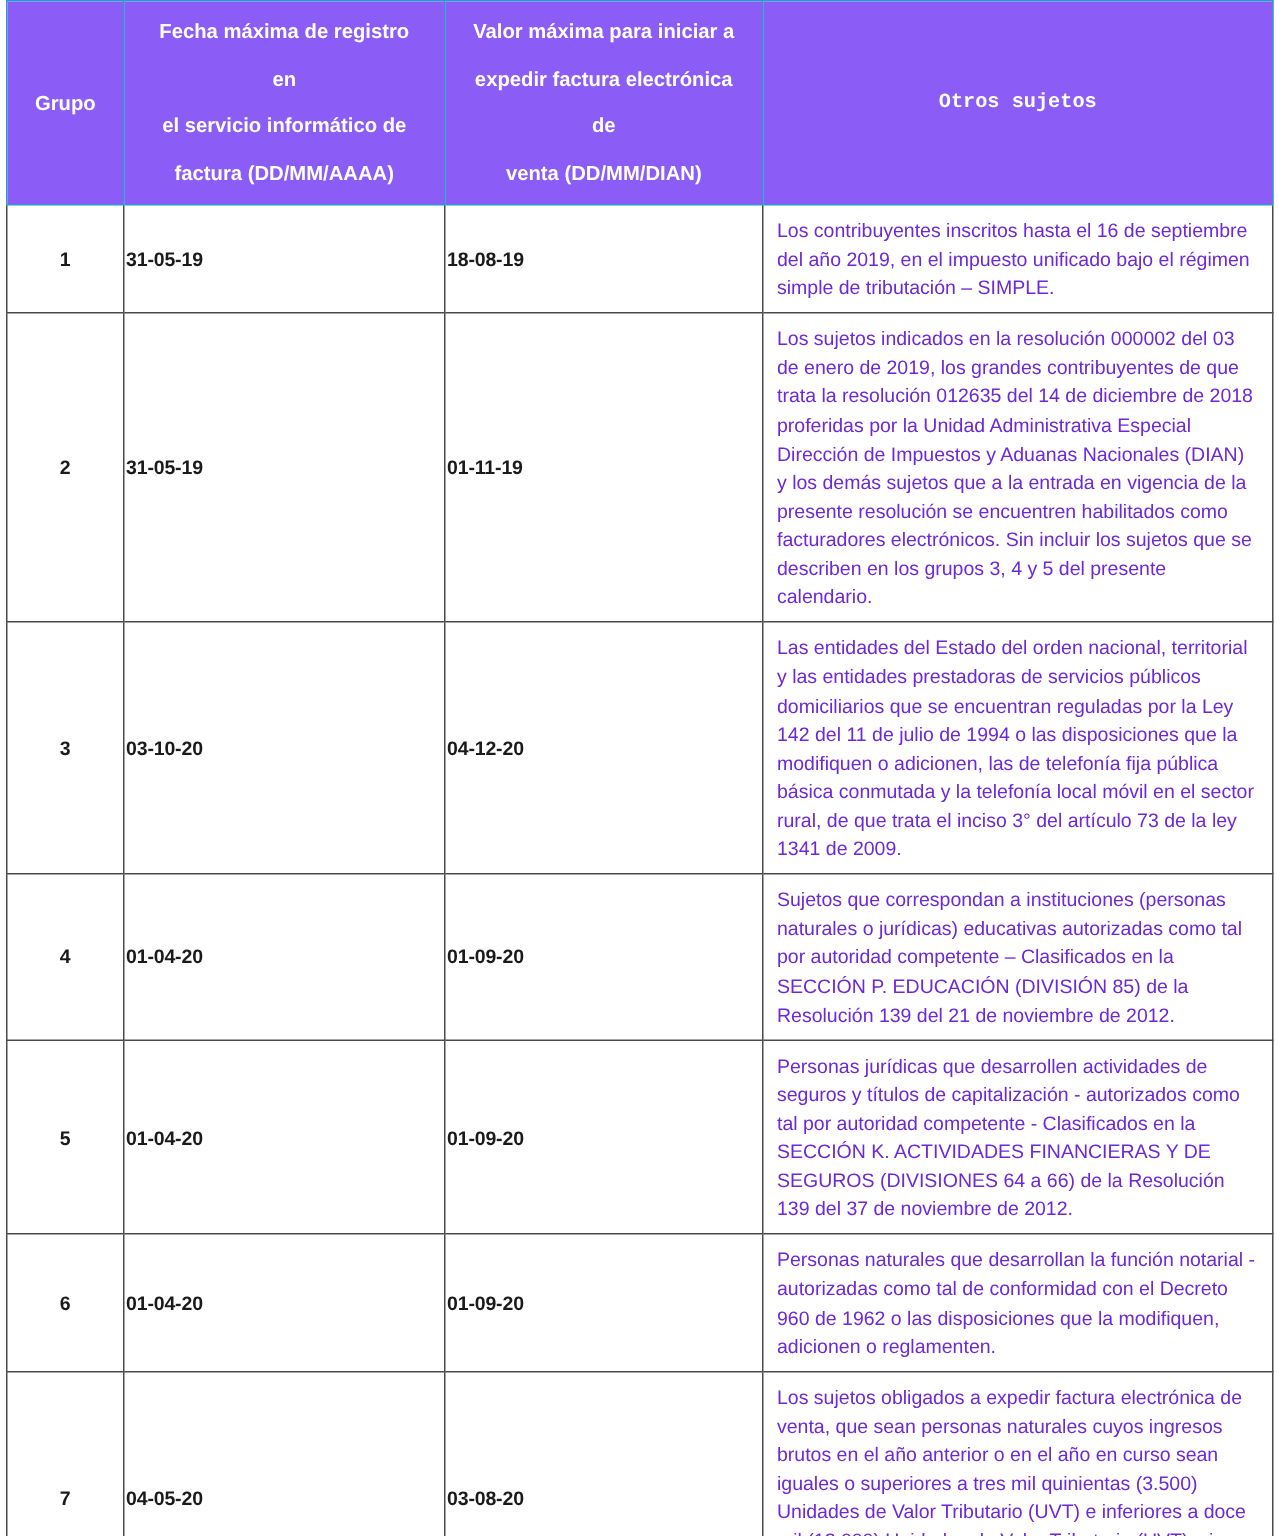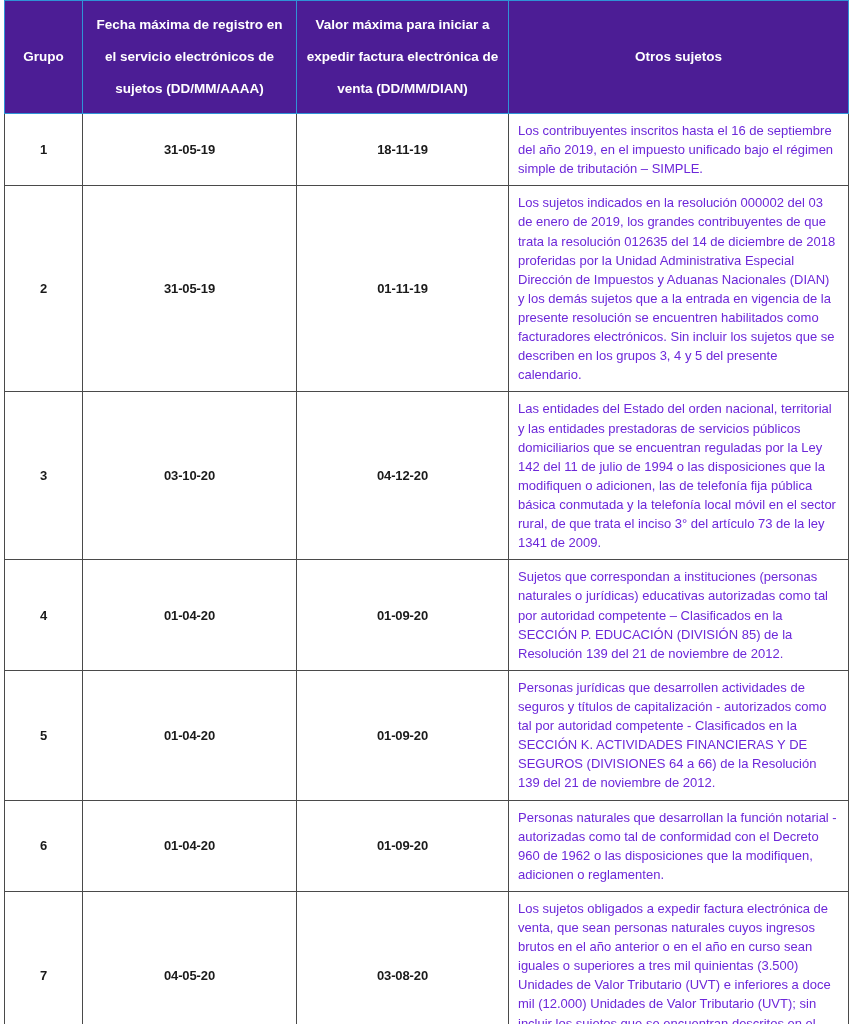--- a/index.html
+++ b/index.html
@@ -43,41 +43,40 @@
   col.c-grupo   { width: 78px; }
   col.c-reg     { width: 214px; }
   col.c-exp     { width: 212px; }
   col.c-otros   { width: 340px; }
 
   
   thead tr {
     height: 113px;
   }
   table.calendar th {
-    background: #4c1d95;
+    background: #8b5cf6;
     color: #ffffff;
     font-weight: bold;
     font-size: 13.5px;
     line-height: 2.35;
     text-align: center;
-    padding: 4px 8px;
+    padding: 4px 18px;
     border-color: #2f93d6;
   }
   th.th-grupo  { font-size: 13.5px; }
-  th.th-otros  { font-size: 13.5px; }
+  th.th-otros  { font-size: 13.5px; font-family: Liberation Mono, monospace; }
 
   
   td.cell-grupo {
     text-align: center;
     font-size: 13px;
     font-weight: bold;
     color: #1a1a1a;
   }
   td.cell-date {
-    text-align: center;
     font-size: 13px;
     font-weight: bold;
     color: #1a1a1a;
     letter-spacing: -0.1px;
   }
   td.cell-desc {
     text-align: left;
     font-size: 13px;
     line-height: 1.47;
     padding: 7px 10px 7px 9px;
@@ -103,37 +102,37 @@
       <col class="c-grupo">
       <col class="c-reg">
       <col class="c-exp">
       <col class="c-otros">
     </colgroup>
     <thead>
       <tr>
         <th class="th-grupo">Grupo</th>
         <th class="th-reg">
           <span>Fecha máxima de registro en</span><br>
-          <span>el servicio electrónicos de</span><br>
-          <span>sujetos (DD/MM/AAAA)</span>
+          <span>el servicio informático de</span><br>
+          <span>factura (DD/MM/AAAA)</span>
         </th>
         <th class="th-exp">
           <span>Valor máxima para iniciar a</span><br>
           <span>expedir factura electrónica de</span><br>
           <span>venta (DD/MM/DIAN)</span>
         </th>
         <th class="th-otros">Otros sujetos</th>
       </tr>
     </thead>
     <tbody>
 
       <tr class="r1">
         <td class="cell-grupo">1</td>
         <td class="cell-date">31-05-19</td>
-        <td class="cell-date">18-11-19</td>
+        <td class="cell-date">18-08-19</td>
         <td class="cell-desc">Los contribuyentes inscritos hasta el 16 de septiembre del año 2019, en el impuesto unificado bajo el régimen simple de tributación – SIMPLE.</td>
       </tr>
 
       <tr class="r2">
         <td class="cell-grupo">2</td>
         <td class="cell-date">31-05-19</td>
         <td class="cell-date">01-11-19</td>
         <td class="cell-desc">Los sujetos indicados en la resolución 000002 del 03 de enero de 2019, los grandes contribuyentes de que trata la resolución 012635 del 14 de diciembre de 2018 proferidas por la Unidad Administrativa Especial Dirección de Impuestos y Aduanas Nacionales (DIAN) y los demás sujetos que a la entrada en vigencia de la presente resolución se encuentren habilitados como facturadores electrónicos. Sin incluir los sujetos que se describen en los grupos 3, 4 y 5 del presente calendario.</td>
       </tr>
 
@@ -148,21 +147,21 @@
         <td class="cell-grupo">4</td>
         <td class="cell-date">01-04-20</td>
         <td class="cell-date">01-09-20</td>
         <td class="cell-desc">Sujetos que correspondan a instituciones (personas naturales o jurídicas) educativas autorizadas como tal por autoridad competente – Clasificados en la SECCIÓN P. EDUCACIÓN (DIVISIÓN 85) de la Resolución 139 del 21 de noviembre de 2012.</td>
       </tr>
 
       <tr class="r5">
         <td class="cell-grupo">5</td>
         <td class="cell-date">01-04-20</td>
         <td class="cell-date">01-09-20</td>
-        <td class="cell-desc">Personas jurídicas que desarrollen actividades de seguros y títulos de capitalización - autorizados como tal por autoridad competente - Clasificados en la SECCIÓN K. ACTIVIDADES FINANCIERAS Y DE SEGUROS (DIVISIONES 64 a 66) de la Resolución 139 del 21 de noviembre de 2012.</td>
+        <td class="cell-desc">Personas jurídicas que desarrollen actividades de seguros y títulos de capitalización - autorizados como tal por autoridad competente - Clasificados en la SECCIÓN K. ACTIVIDADES FINANCIERAS Y DE SEGUROS (DIVISIONES 64 a 66) de la Resolución 139 del 37 de noviembre de 2012.</td>
       </tr>
 
       <tr class="r6">
         <td class="cell-grupo">6</td>
         <td class="cell-date">01-04-20</td>
         <td class="cell-date">01-09-20</td>
         <td class="cell-desc">Personas naturales que desarrollan la función notarial - autorizadas como tal de conformidad con el Decreto 960 de 1962 o las disposiciones que la modifiquen, adicionen o reglamenten.</td>
       </tr>
 
       <tr class="r7">

